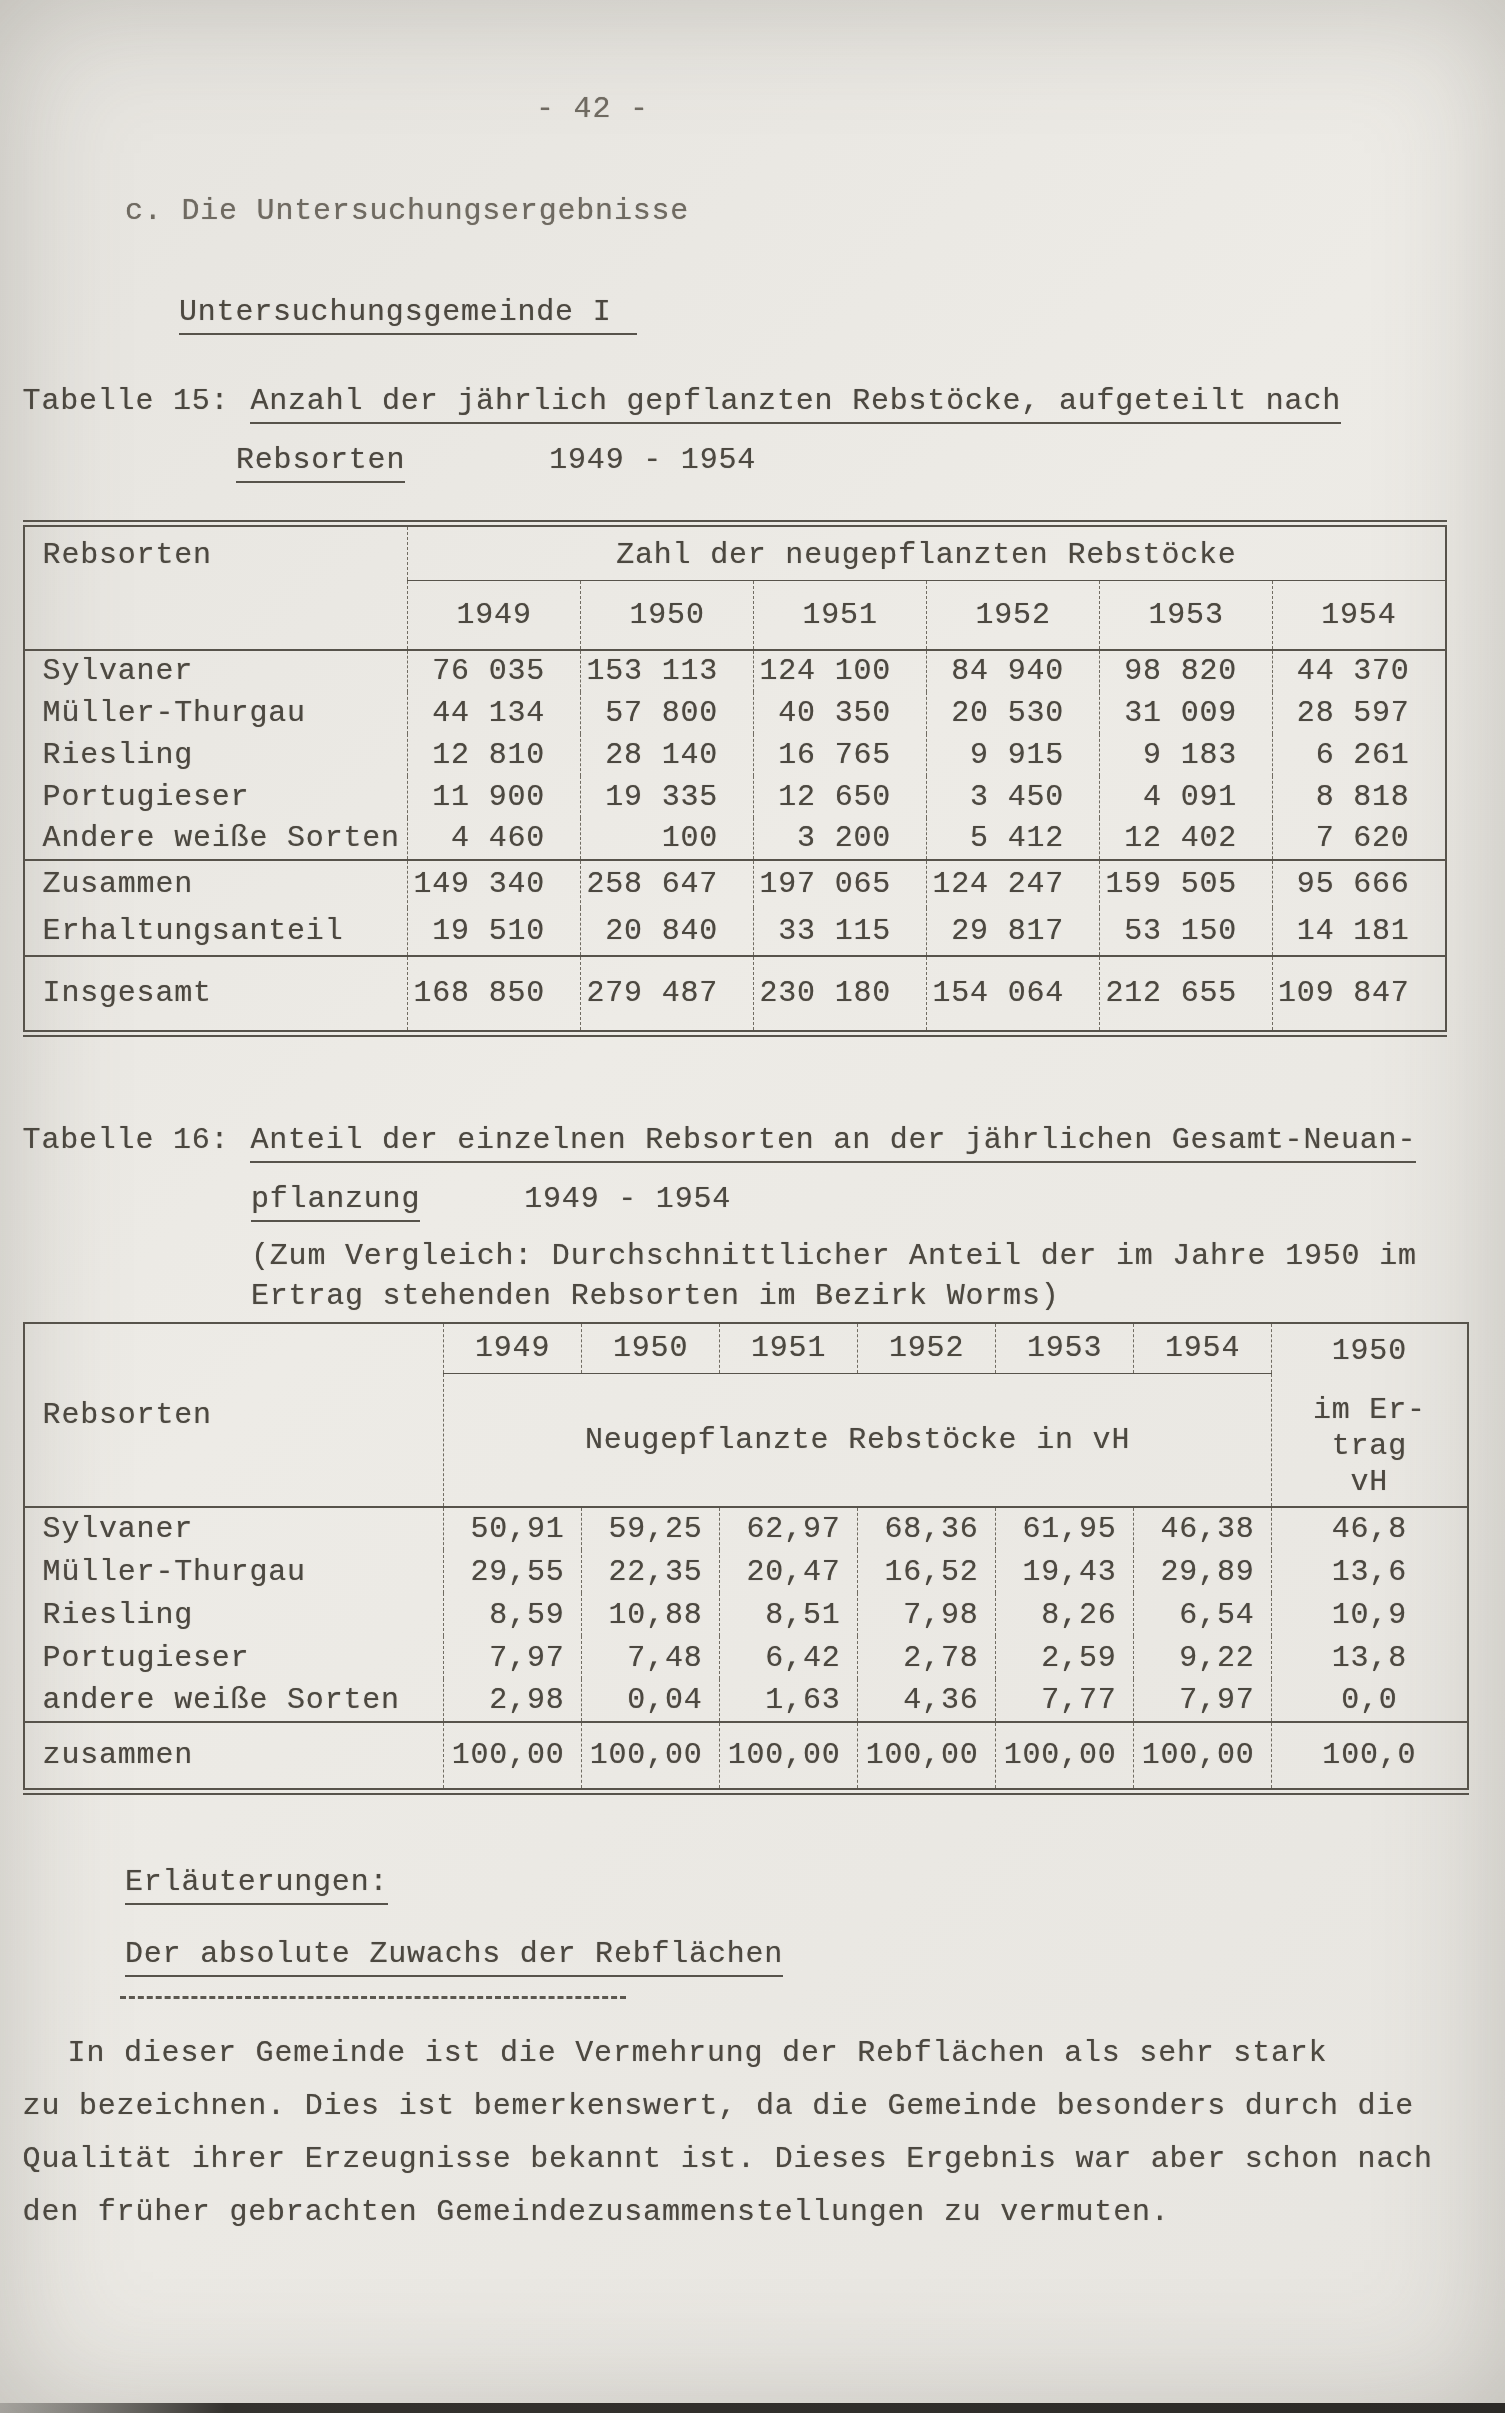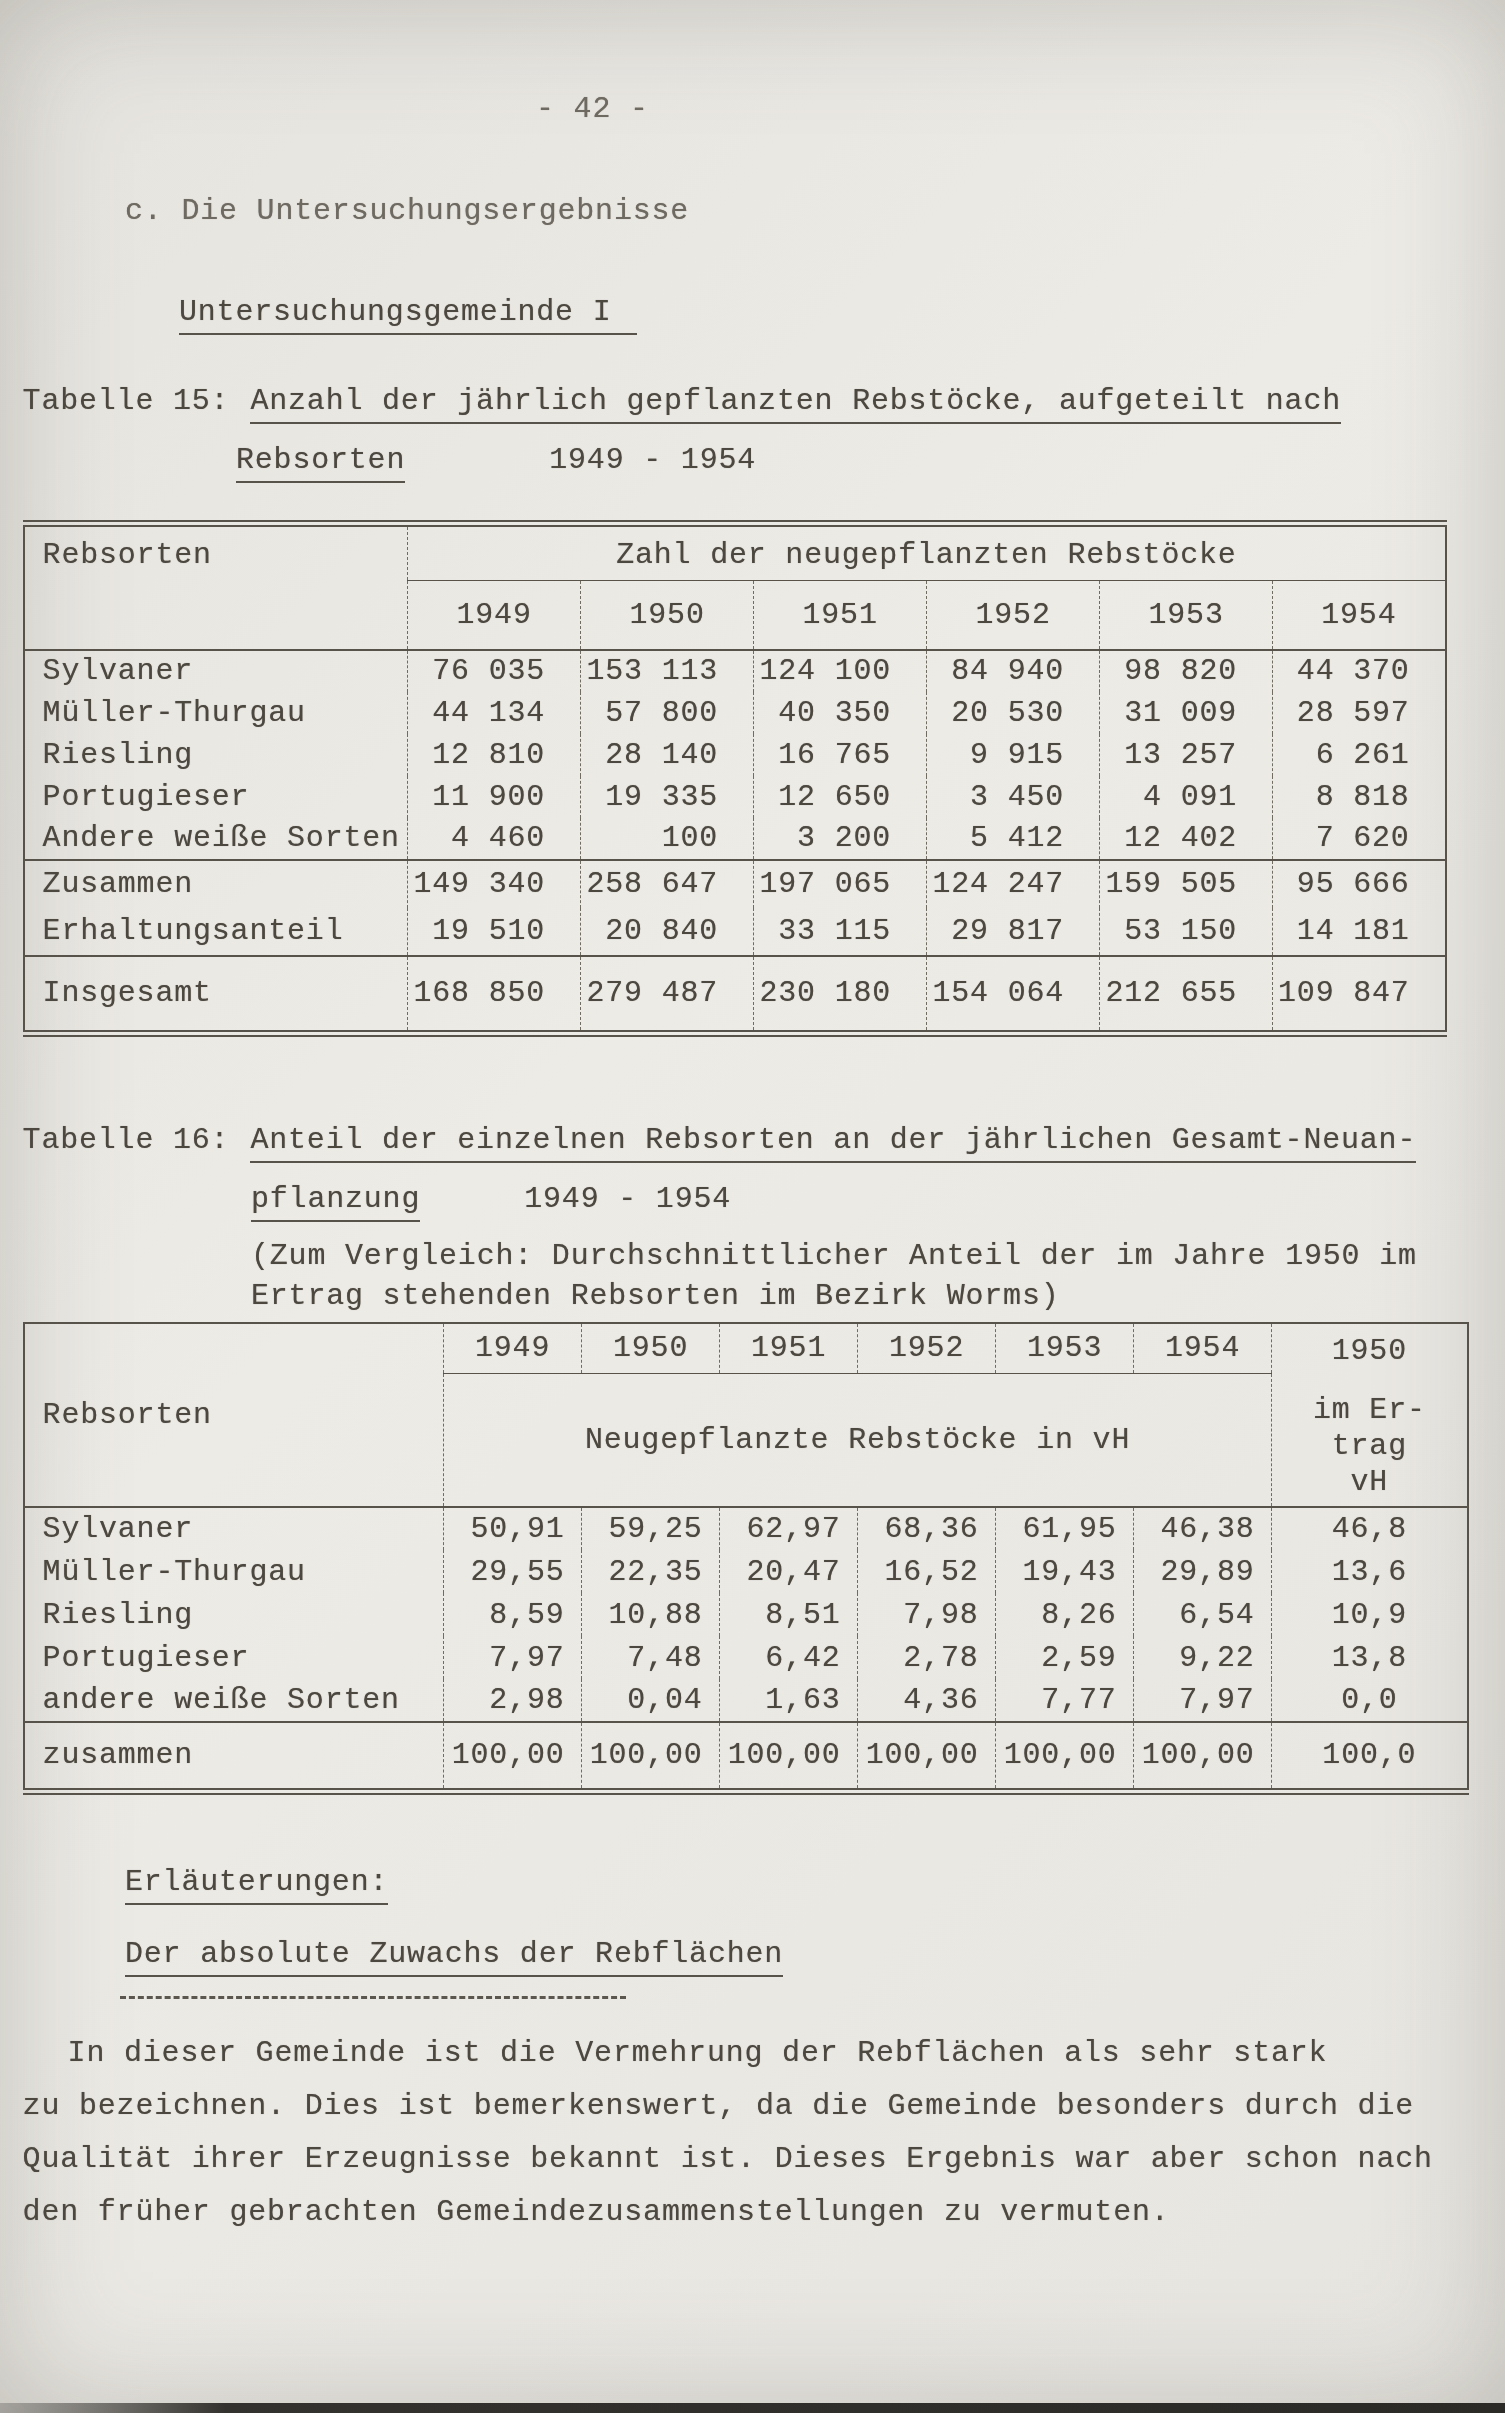--- a/index.html
+++ b/index.html
@@ -152,21 +152,21 @@
         <td class="num">20 530</td>
         <td class="num">31 009</td>
         <td class="num">28 597</td>
       </tr>
       <tr>
         <td class="lbl c1">Riesling</td>
         <td class="num">12 810</td>
         <td class="num">28 140</td>
         <td class="num">16 765</td>
         <td class="num">9 915</td>
-        <td class="num">13 257</td>
+        <td class="num">9 183</td>
         <td class="num">6 261</td>
       </tr>
       <tr>
         <td class="lbl c1">Portugieser</td>
         <td class="num">11 900</td>
         <td class="num">19 335</td>
         <td class="num">12 650</td>
         <td class="num">3 450</td>
         <td class="num">4 091</td>
         <td class="num">8 818</td>

